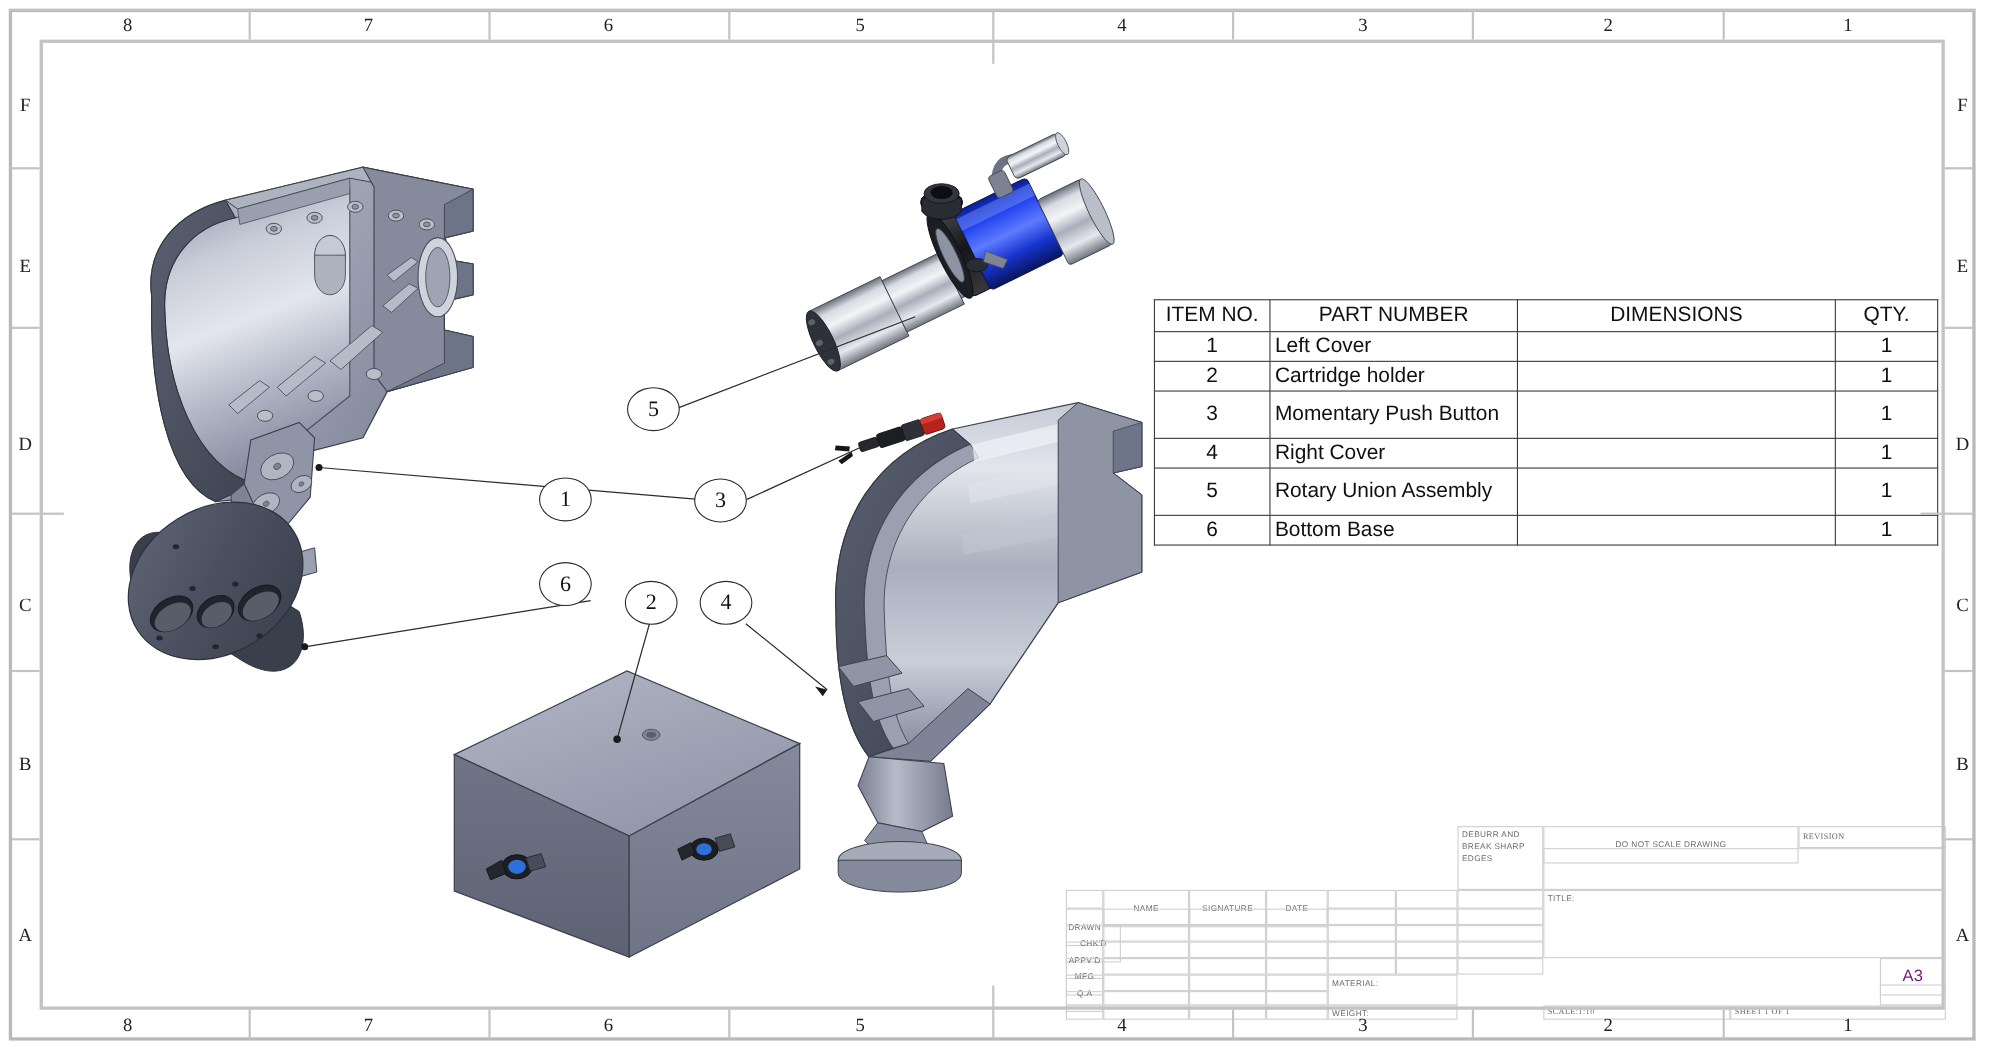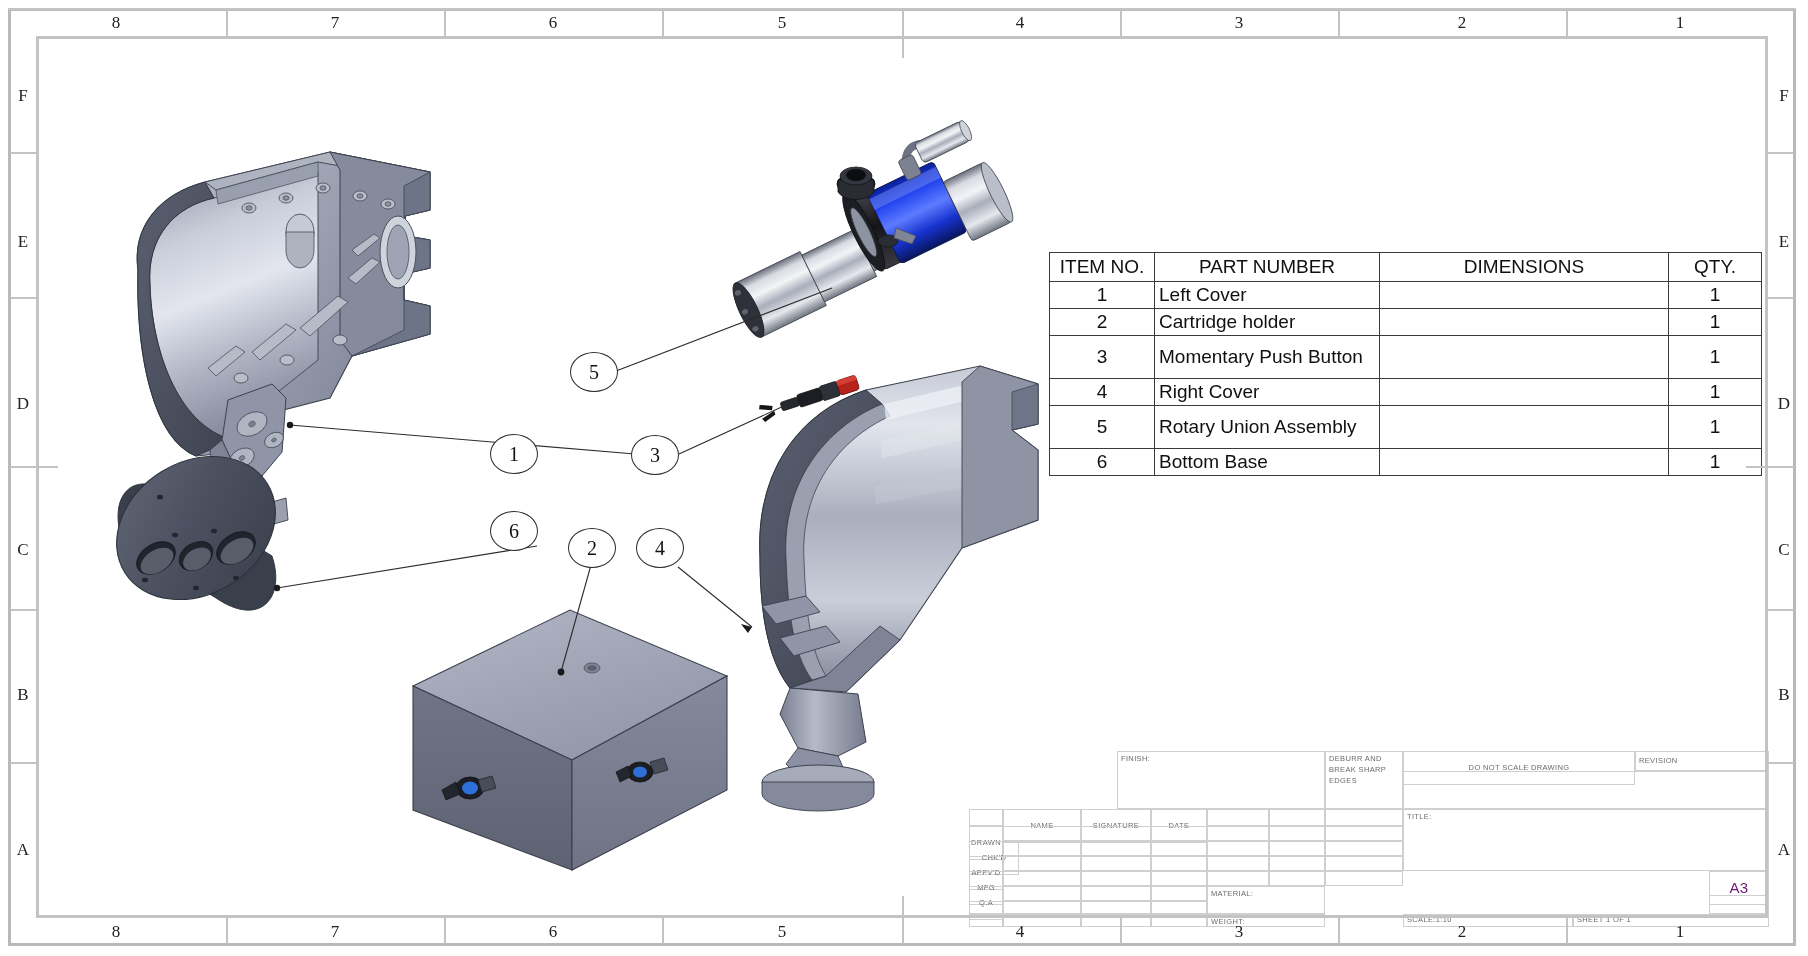--- a/index.html
+++ b/index.html
@@ -12,21 +12,21 @@
   .frame-outer{position:absolute;left:8px;top:8px;width:1788px;height:938px;
                border:3px solid #b9b9b9;box-sizing:border-box;}
   .frame-inner{position:absolute;left:36px;top:36px;width:1732px;height:882px;
                border:3px solid #c3c3c3;box-sizing:border-box;}
 
   .zone-lbl{position:absolute;font-size:17px;color:#222;text-align:center;
             font-family:"Liberation Serif","DejaVu Serif",serif;}
   .ztick{position:absolute;background:#c3c3c3;}
 
   
-  .bom{position:absolute;left:1049px;top:252px;border-collapse:collapse;
+  .bom{position:absolute;left:1049px;top:272px;border-collapse:collapse;
        background:rgba(255,255,255,0.86);border-radius:12px;}
   .bom td,.bom th{border:1px solid #3a3a3a;font-weight:normal;
        font-family:"Liberation Sans","DejaVu Sans",sans-serif;
        color:#101010;padding:1px 4px;}
   .bom .c-item{width:96px;text-align:center;font-size:19px;}
   .bom .c-part{width:216px;text-align:left;font-size:19px;line-height:1.02;}
   .bom .c-desc{width:280px;}
   .bom .c-qty{width:84px;text-align:center;font-size:19px;}
   .bom thead td{text-align:center;font-size:19px;height:26px;}
   .bom tbody td{height:24px;}
@@ -37,21 +37,21 @@
            border-radius:50%;background:#fff;display:flex;align-items:center;
            justify-content:center;font-size:20px;color:#111;
            font-family:"Liberation Serif","DejaVu Serif",serif;}
 
   
   .tb{position:absolute;left:969px;top:751px;width:800px;height:176px;}
   .tb .cell{position:absolute;border:1px solid #cfcfcf;box-sizing:border-box;
             font-size:7.5px;letter-spacing:.35px;color:#6b6b6b;
             padding:2px 3px;line-height:1.45;overflow:hidden;}
   .tb .cell.ctr{display:flex;align-items:center;justify-content:center;padding:16px;}
-  .tb .cell.mid{display:flex;align-items:center;}
+  .tb .cell.mid{display:flex;align-items:center;font-family:Liberation Serif, serif;}
   .a3{position:absolute;font-size:15px;color:#701a75;}
 
   
   svg.lead{position:absolute;left:0;top:0;width:1808px;height:956px;
            pointer-events:none;}
   svg.art{position:absolute;left:0;top:0;width:1808px;height:956px;}
 </style>
 </head>
 <body>
 
@@ -419,23 +419,20 @@
         <td class="c-part">Bottom Base</td>
         <td class="c-desc"></td>
         <td class="c-qty">1</td>
       </tr>
     </tbody>
   </table>
 
   <div class="tb">
 
 
-    <div class="cell" style="left:148px;top:0;width:208px;height:58px;">
-      <span>FINISH:</span>
-    </div>
 
     <div class="cell" style="left:356px;top:0;width:78px;height:58px;">DEBURR AND BREAK SHARP EDGES</div>
 
     <div class="cell ctr" style="left:434px;top:0;width:232px;height:20px;">DO NOT SCALE DRAWING</div>
     <div class="cell mid" style="left:666px;top:0;width:134px;height:20px;">REVISION</div>
     <div class="cell" style="left:434px;top:20px;width:366px;height:38px;"></div>
 
     <div class="cell" style="left:0;top:58px;width:34px;height:17px;"></div>
     <div class="cell ctr" style="left:34px;top:58px;width:78px;height:17px;">NAME</div>
     <div class="cell ctr" style="left:112px;top:58px;width:70px;height:17px;">SIGNATURE</div>

